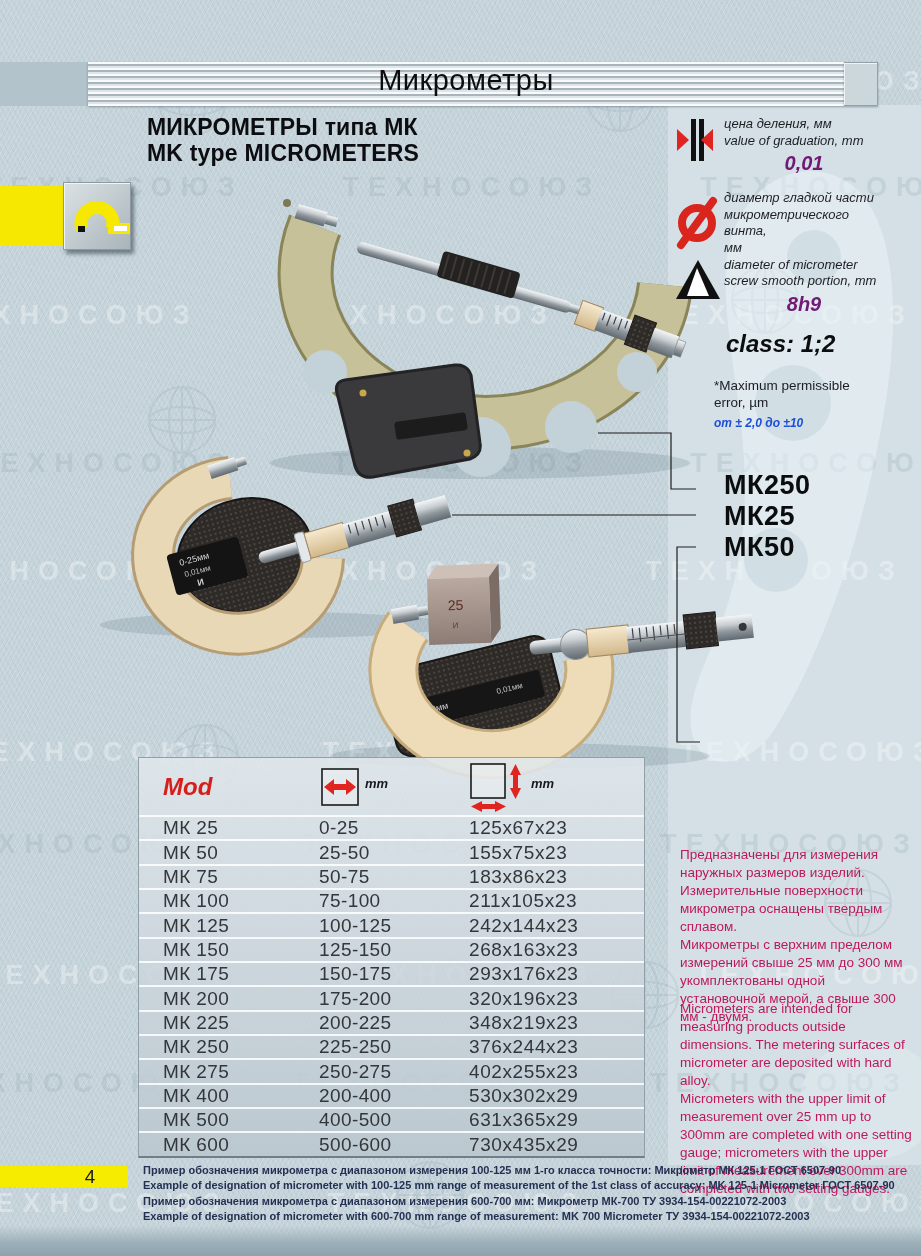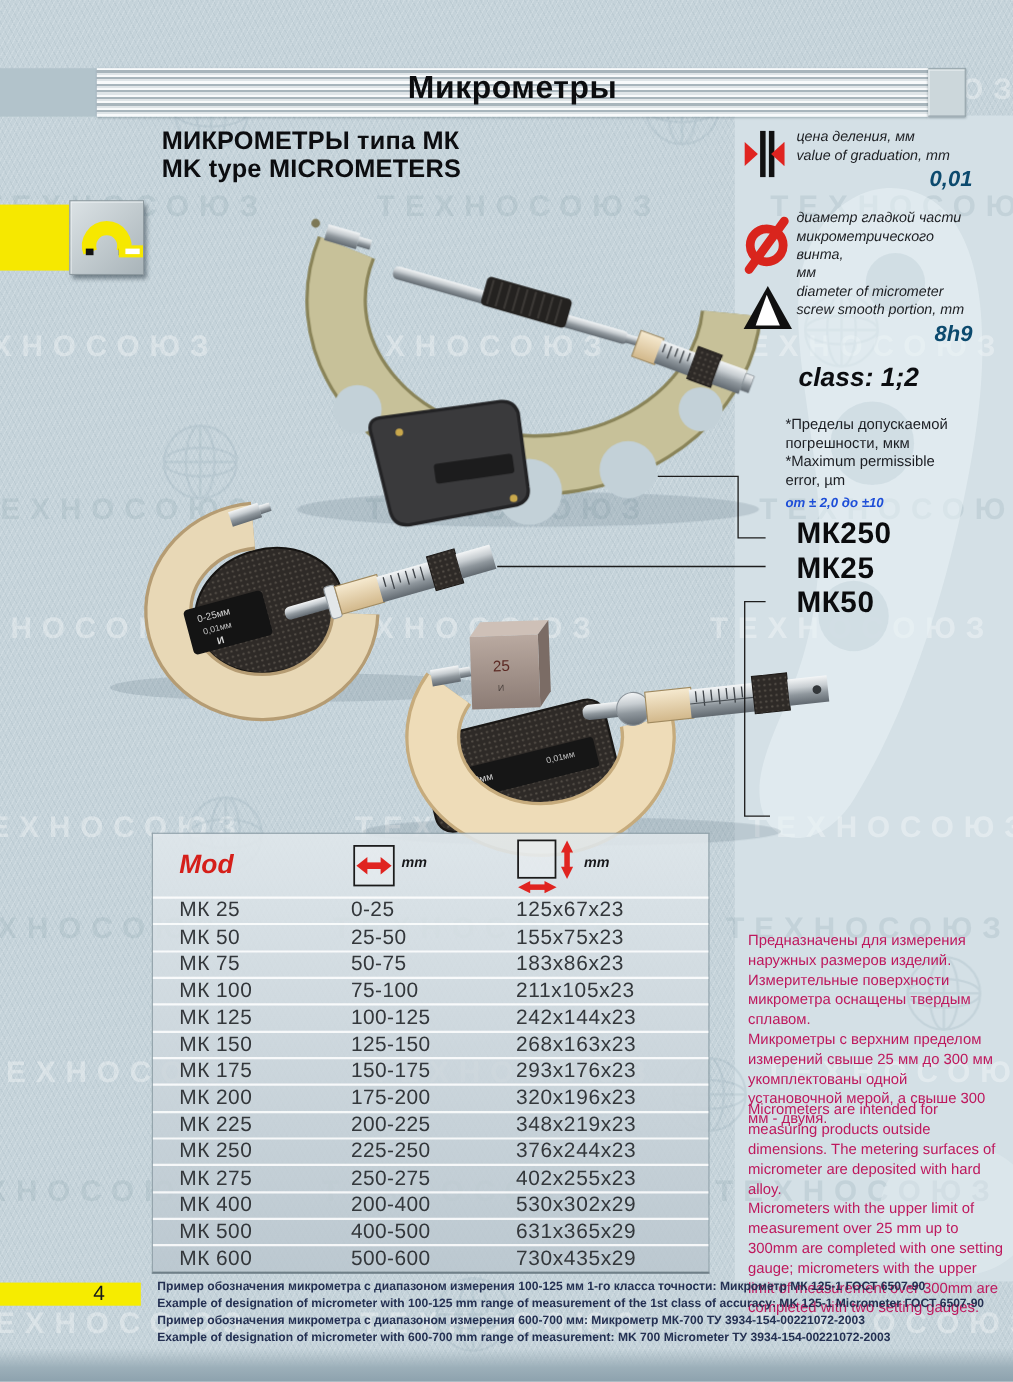--- a/index.html
+++ b/index.html
@@ -21,36 +21,36 @@
 
   
   .hdr-left{position:absolute;left:0;top:62px;width:88px;height:44px;background:#b2c3cb;z-index:5;}
   .hdr-bar{position:absolute;left:88px;top:62px;width:756px;height:44px;z-index:5;
       background:repeating-linear-gradient(180deg,#f8fafb 0 2px,#a8b5bc 2px 4px,#dfe5e8 4px 6px);
       box-shadow:0 1px 2px rgba(60,80,92,.45);}
   .hdr-cap{position:absolute;left:844px;top:62px;width:34px;height:44px;background:#ccd7db;
       border:1px solid #93a2a9;border-left:none;box-sizing:border-box;z-index:5;
       box-shadow:inset 1px 1px 0 #eef3f5,0 1px 2px rgba(60,80,92,.45);}
   .hdr-title{position:absolute;left:88px;top:64px;width:756px;text-align:center;z-index:6;
-      font-size:29px;font-weight:bold;color:#0c0d0f;letter-spacing:.5px;}
+      font-size:29px;font-weight:normal;color:#0c0d0f;letter-spacing:.5px;}
 
   .heading{position:absolute;left:147px;top:114px;z-index:5;font-size:23px;font-weight:bold;
       color:#0c0d10;line-height:1.14;letter-spacing:.2px;}
 
   
   .logo-strip{position:absolute;left:0;top:186px;width:63px;height:60px;background:#f6e800;z-index:5;}
   .logo-box{position:absolute;left:63px;top:182px;width:68px;height:68px;z-index:5;
       background:linear-gradient(135deg,#dbe2e5,#a9b4b9);
       border:1px solid #8d999f;box-sizing:border-box;
       box-shadow:3px 4px 4px rgba(40,55,65,.55),inset 1px 1px 0 #f0f4f6;}
 
   
   .spec{position:absolute;z-index:5;color:#1c1e22;}
   .spec .lbl{font-style:italic;font-size:13px;line-height:1.28;white-space:pre-line;}
-  .spec .val{font-style:italic;font-weight:bold;font-size:20px;text-align:right;margin-top:3px;color:#0c4a6e;}
+  .spec .val{font-style:italic;font-weight:bold;font-size:20px;text-align:center;margin-top:3px;color:#701a75;}
   .icon-abs{position:absolute;z-index:5;}
   .class-line{position:absolute;left:726px;top:330px;z-index:5;font-size:24px;font-weight:bold;
       font-style:italic;color:#0c0d10;}
   .note{position:absolute;left:714px;top:377px;width:175px;z-index:5;color:#1b1d22;
       font-size:13.5px;line-height:1.26;}
   .note .pre{white-space:pre-line;}
   .note .rng{font-style:italic;font-weight:bold;font-size:12px;margin-top:5px;color:#1d4ed8;}
   .models{position:absolute;left:724px;top:470px;z-index:5;font-size:27px;font-weight:bold;
       color:#0b0c0e;line-height:31px;letter-spacing:.5px;}
 
@@ -311,22 +311,20 @@
     <div class="val">8h9</div>
   </div>
 
   <svg class="icon-abs" style="left:674px;top:258px" width="48" height="44" viewBox="0 0 48 44">
     <polygon points="24,2 46,41 2,41" fill="#101010"></polygon>
     <polygon points="23,10 35,38 13,38" fill="#ffffff"></polygon>
   </svg>
 
   <div class="class-line">class: 1;2</div>
   <div class="note">
-    <div class="pre">*Пределы допускаемой
-погрешности, мкм</div>
     <div class="pre">*Maximum permissible
 error, µm</div>
     <div class="rng">от ± 2,0 до ±10</div>
   </div>
 
   <div class="models">
     <div>МК250</div>
     <div>МК25</div>
     <div>МК50</div>
   </div>

